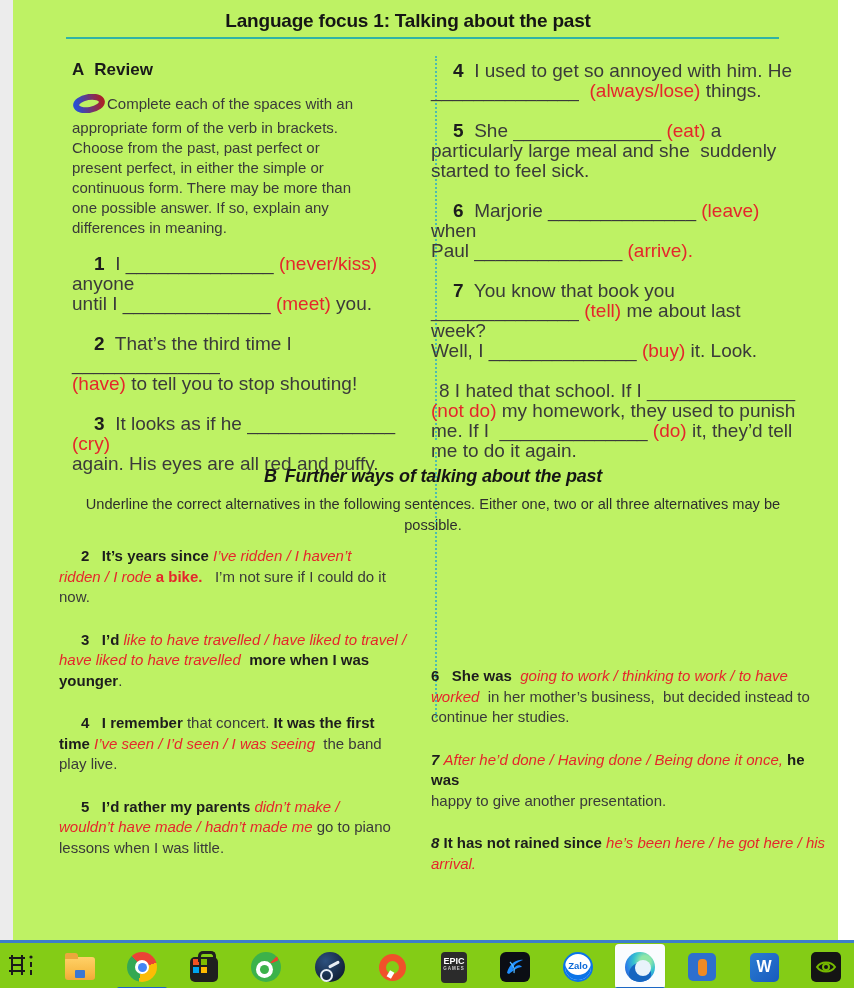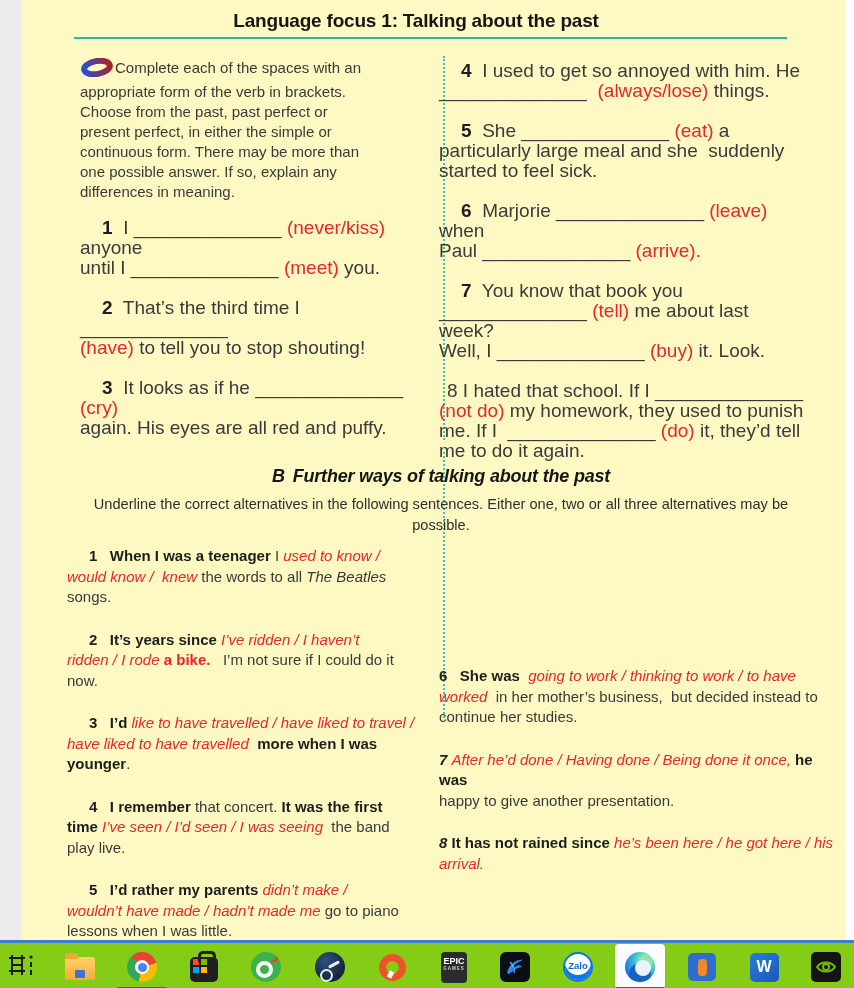--- a/index.html
+++ b/index.html
@@ -11,21 +11,21 @@
   *{box-sizing:border-box;}
   html,body{margin:0;padding:0;}
   body{
     width:854px;height:988px;position:relative;overflow:hidden;
     background:#ffffff;
     font-family:"Liberation Sans","DejaVu Sans",sans-serif;
     color:var(--ink);
   }
   
   .left-strip{position:absolute;left:0;top:0;width:25px;height:940px;background:#ececec;border-right:4px solid #d3d3d3;}
-  .page{position:absolute;left:21px;top:0;width:825px;height:940px;background:#fef9c3;}
+  .page{position:absolute;left:13px;top:0;width:825px;height:940px;background:#bef264;}
 
   
   .doc-title{position:absolute;top:-3px;left:25px;width:740px;text-align:center;
     font-size:19px;font-weight:700;color:#151515;letter-spacing:-0.2px;}
   .rule-teal{position:absolute;left:53px;top:37px;width:713px;height:2px;background:var(--teal);}
   .dotted-sep{position:absolute;width:0;border-left:2px dotted #4cbcb0;}
   .sep-a{left:422px;top:56px;height:384px;}
   .sep-b{left:422px;top:452px;height:266px;}
 
   .col{position:absolute;}
@@ -118,20 +118,21 @@
 <div class="left-strip"></div>
 
 <div class="page">
   <h1 class="doc-title">Language focus 1: Talking about the past</h1>
   <div class="rule-teal"></div>
 
   <div class="dotted-sep sep-a"></div>
   <div class="dotted-sep sep-b"></div>
 
   <div class="col col-a-left">
+    <h2 class="sec-a-heading"><span class="sec-label">A</span><span>Review</span></h2>
     <p class="instr-a"><span class="logo-oval"><svg width="34" height="19" viewBox="0 0 34 19">
             <defs>
               <linearGradient id="og" x1="0" y1="0" x2="1" y2="0">
                 <stop offset="0" stop-color="#2a4fd0"></stop>
                 <stop offset="1" stop-color="#a8222b"></stop>
               </linearGradient>
             </defs>
             <ellipse cx="17" cy="9.5" rx="13" ry="6.5" fill="none" stroke="url(#og)" stroke-width="6" transform="rotate(-10 17 9.5)"></ellipse>
           </svg></span><span>Complete each of the spaces with an
 appropriate form of the verb in brackets.
@@ -165,23 +166,20 @@
 me to do it again.</span></p>
   </div>
 
   <div class="col b-head">
     <h2 class="sec-b-heading"><span class="sec-label">B</span><span>Further ways of talking about the past</span></h2>
     <p class="instr-b">Underline the correct alternatives in the following sentences. Either one, two or all three alternatives may be
 possible.</p>
   </div>
 
   <div class="col col-b-left">
-    <p class="item-b"><span class="run-b">1   When I was a teenager</span><span> I </span><span class="run-ri">used to know /
-would know /  knew</span><span> the words to all </span><span class="run-i">The Beatles</span><span>
-songs.</span></p>
     <p class="item-b"><span class="run-b">2   It’s years since</span><span> </span><span class="run-ri">I’ve ridden / I haven’t
 ridden / I rode</span><span> </span><span class="run-rb">a bike.</span><span>   I’m not sure if I could do it
 now.</span></p>
     <p class="item-b"><span class="run-b">3   I’d</span><span> </span><span class="run-ri">like to have travelled / have liked to travel /
 have liked to have travelled</span><span>  </span><span class="run-b">more when I was
 younger</span><span>.</span></p>
     <p class="item-b"><span class="run-b">4   I remember</span><span> that concert. </span><span class="run-b">It was the first
 time</span><span> </span><span class="run-ri">I’ve seen / I’d seen / I was seeing</span><span>  the band
 play live.</span></p>
     <p class="item-b"><span class="run-b">5   I’d rather my parents</span><span> </span><span class="run-ri">didn’t make /

